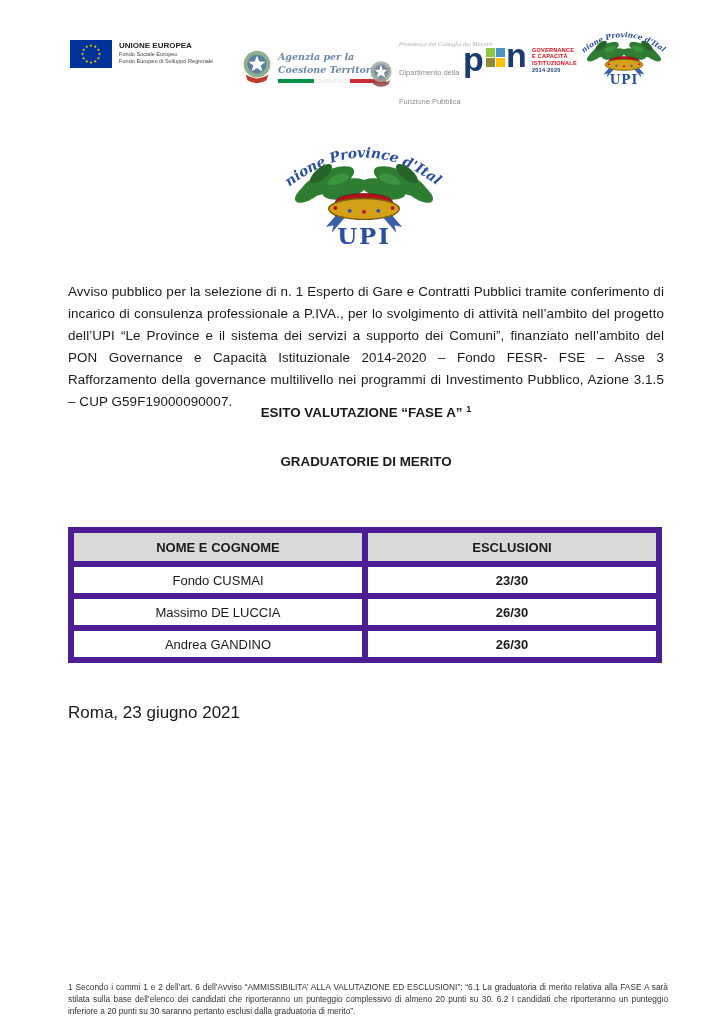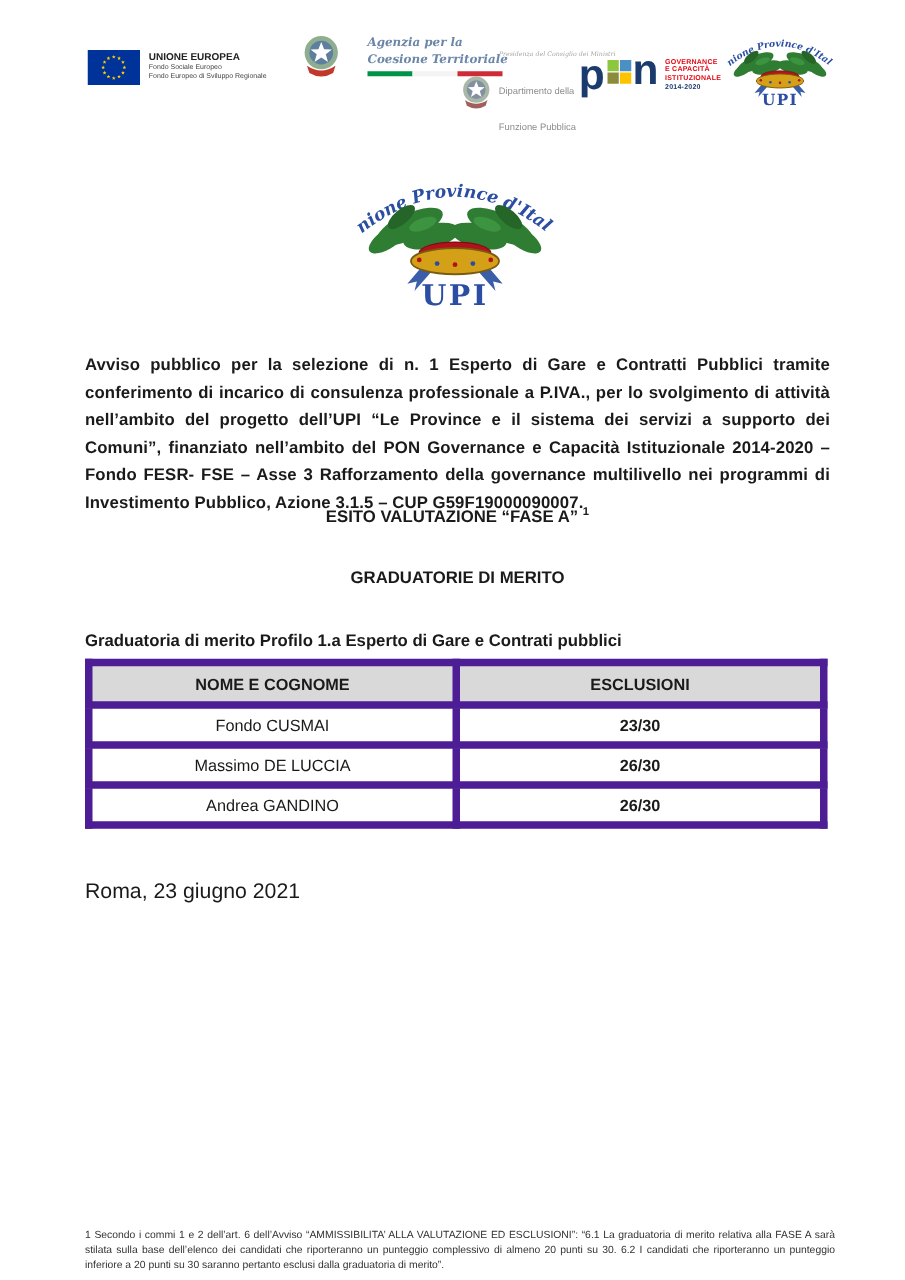--- a/index.html
+++ b/index.html
@@ -11,41 +11,41 @@
     font-family:"Liberation Sans", sans-serif;
     color:#1a1a1a;
     overflow:hidden;
   }
   
   .hdr{position:absolute;top:0;left:0;width:724px;height:115px;padding-left:12px;}
   .eu-block{position:absolute;left:70px;top:40px;display:flex;align-items:flex-start;gap:7px;}
   .eu-text{display:flex;flex-direction:column;line-height:1.25;padding-top:1px;}
   .eu-title{font-size:8px;font-weight:bold;color:#222;}
   .eu-sub{font-size:5.6px;color:#444;}
-  .agz-block{position:absolute;left:240px;top:26px;display:flex;align-items:center;gap:20px;}
+  .agz-block{position:absolute;left:240px;top:48px;display:flex;align-items:center;gap:4px;}
   .emblem{width:34px;height:38px;position:relative;}
   .agz-text{display:flex;flex-direction:column;}
   .script{font-family:"DejaVu Serif",serif;font-style:italic;font-weight:bold;color:#6b86a8;font-size:9.5px;line-height:1.35;}
   .triflag{margin-top:2px;height:4px;width:108px;display:flex;}
   .triflag div{flex:1;}
   .dip-block{position:absolute;left:368px;top:42px;display:flex;align-items:center;gap:5px;}
   .dip-text{display:flex;flex-direction:column;}
   .dip-script{font-family:"DejaVu Serif",serif;font-style:italic;color:#a6a6a6;font-size:5px;line-height:1.1;}
   .dip-line{font-size:7.5px;color:#8c8c8c;line-height:1.25;margin-top:20px;}
   .pon-block{position:absolute;left:462px;top:40px;display:flex;align-items:center;gap:4px;}
   .pon-txt{display:flex;flex-direction:column;line-height:1.2;padding-top:2px;}
   .pon-red{font-size:5.6px;font-weight:bold;color:#e30613;letter-spacing:.2px;}
   .pon-blue{font-size:5.6px;font-weight:bold;color:#1b3b6f;letter-spacing:.2px;}
   .upi-small{position:absolute;left:578px;top:20px;}
   
   .logo-main{position:absolute;left:278px;top:126px;}
   
   .para{
     position:absolute;left:68px;top:268px;width:596px;
-    font-size:13.4px;font-weight:bold;line-height:22px;
+    font-size:13.4px;font-weight:normal;line-height:22px;
     text-align:justify;letter-spacing:.1px;
   }
   .h-center{position:absolute;left:68px;width:596px;text-align:center;font-size:13.4px;font-weight:bold;}
   .h1{top:404px;}
   .h2{top:454px;}
   .h1 sup{font-size:9px;}
   .caption{position:absolute;left:68px;top:505px;width:596px;font-size:13.4px;font-weight:bold;}
   
   .tbl{
     position:absolute;left:68px;top:527px;width:594px;
@@ -197,21 +197,20 @@
 
   <p class="para">Avviso pubblico per la selezione di n. 1 Esperto di Gare e Contratti Pubblici tramite conferimento di incarico di consulenza professionale a P.IVA., per lo svolgimento di attività nell’ambito del progetto dell’UPI “Le Province e il sistema dei servizi a supporto dei Comuni”, finanziato nell’ambito del PON Governance e Capacità Istituzionale 2014-2020 – Fondo FESR- FSE – Asse 3 Rafforzamento della governance multilivello nei programmi di Investimento Pubblico, Azione 3.1.5 – CUP G59F19000090007.</p>
 
   <div class="h-center h1">
     <span>ESITO VALUTAZIONE “FASE A”</span>
     <sup>1</sup>
   </div>
 
   <div class="h-center h2">GRADUATORIE DI MERITO</div>
 
-  <div class="caption">Graduatoria di merito Profilo 1.a Esperto di Gare e Contrati pubblici</div>
 
   <table class="tbl">
     <thead>
       <tr>
         <th>NOME E COGNOME</th>
         <th>ESCLUSIONI</th>
       </tr>
     </thead>
     <tbody>
       <tr>

